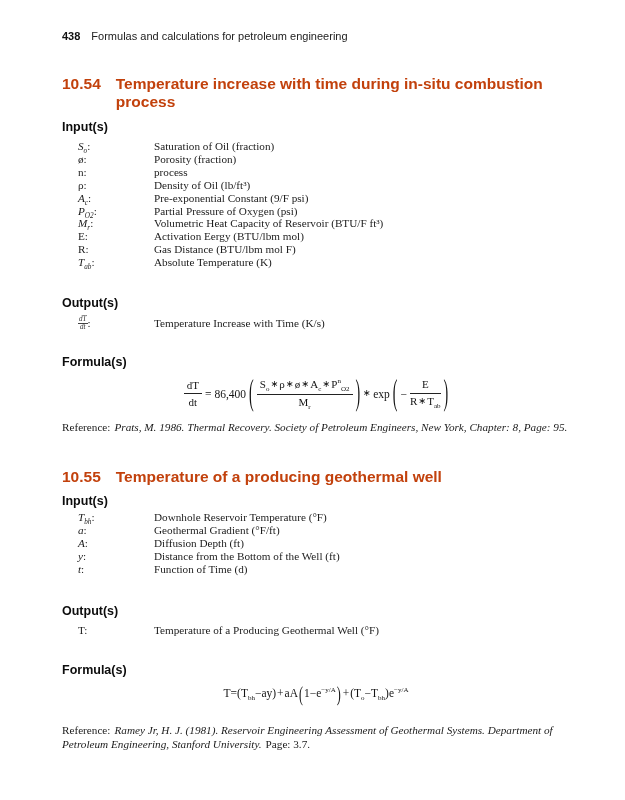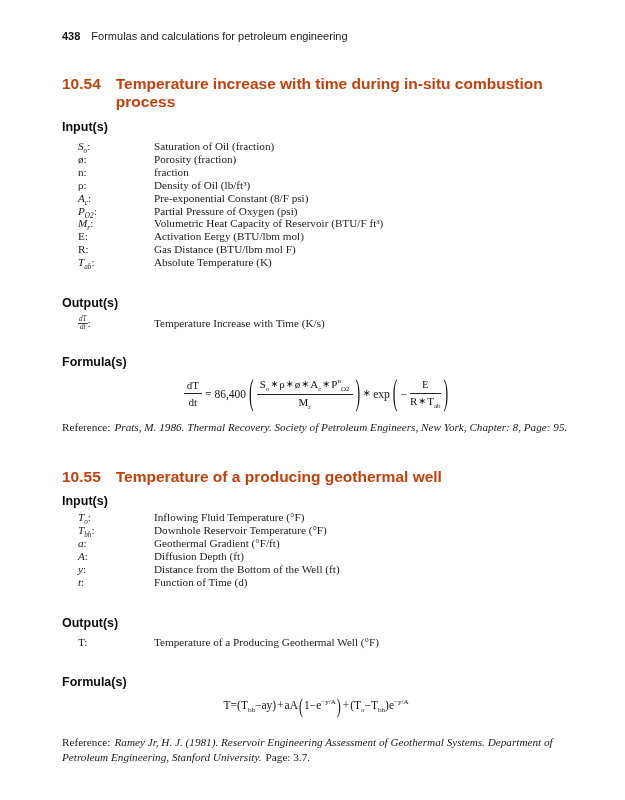--- a/index.html
+++ b/index.html
@@ -91,29 +91,29 @@
     <div class="row">
       <span class="sym it"><span>S</span><sub>o</sub><span class="col">:</span></span>
       <span class="desc">Saturation of Oil (fraction)</span>
     </div>
     <div class="row">
       <span class="sym"><span>ø</span><sub></sub><span class="col">:</span></span>
       <span class="desc">Porosity (fraction)</span>
     </div>
     <div class="row">
       <span class="sym"><span>n</span><sub></sub><span class="col">:</span></span>
-      <span class="desc">fraction</span>
+      <span class="desc">process</span>
     </div>
     <div class="row">
       <span class="sym"><span>ρ</span><sub></sub><span class="col">:</span></span>
       <span class="desc">Density of Oil (lb/ft³)</span>
     </div>
     <div class="row">
       <span class="sym it"><span>A</span><sub>c</sub><span class="col">:</span></span>
-      <span class="desc">Pre-exponential Constant (8/F psi)</span>
+      <span class="desc">Pre-exponential Constant (9/F psi)</span>
     </div>
     <div class="row">
       <span class="sym it"><span>P</span><sub>O2</sub><span class="col">:</span></span>
       <span class="desc">Partial Pressure of Oxygen (psi)</span>
     </div>
     <div class="row">
       <span class="sym it"><span>M</span><sub>r</sub><span class="col">:</span></span>
       <span class="desc">Volumetric Heat Capacity of Reservoir (BTU/F ft³)</span>
     </div>
     <div class="row">
@@ -178,24 +178,20 @@
 
   <div class="sec-title">
     <span class="num">10.55</span>
     <span>Temperature of a producing geothermal well</span>
   </div>
 
   <div class="sub-head h-inputs2">Input(s)</div>
 
   <div class="list sp1">
     <div class="row">
-      <span class="sym it"><span>T</span><sub>o</sub><span class="col">:</span></span>
-      <span class="desc">Inflowing Fluid Temperature (°F)</span>
-    </div>
-    <div class="row">
       <span class="sym it"><span>T</span><sub>bh</sub><span class="col">:</span></span>
       <span class="desc">Downhole Reservoir Temperature (°F)</span>
     </div>
     <div class="row">
       <span class="sym it"><span>a</span><sub></sub><span class="col">:</span></span>
       <span class="desc">Geothermal Gradient (°F/ft)</span>
     </div>
     <div class="row">
       <span class="sym it"><span>A</span><sub></sub><span class="col">:</span></span>
       <span class="desc">Diffusion Depth (ft)</span>

